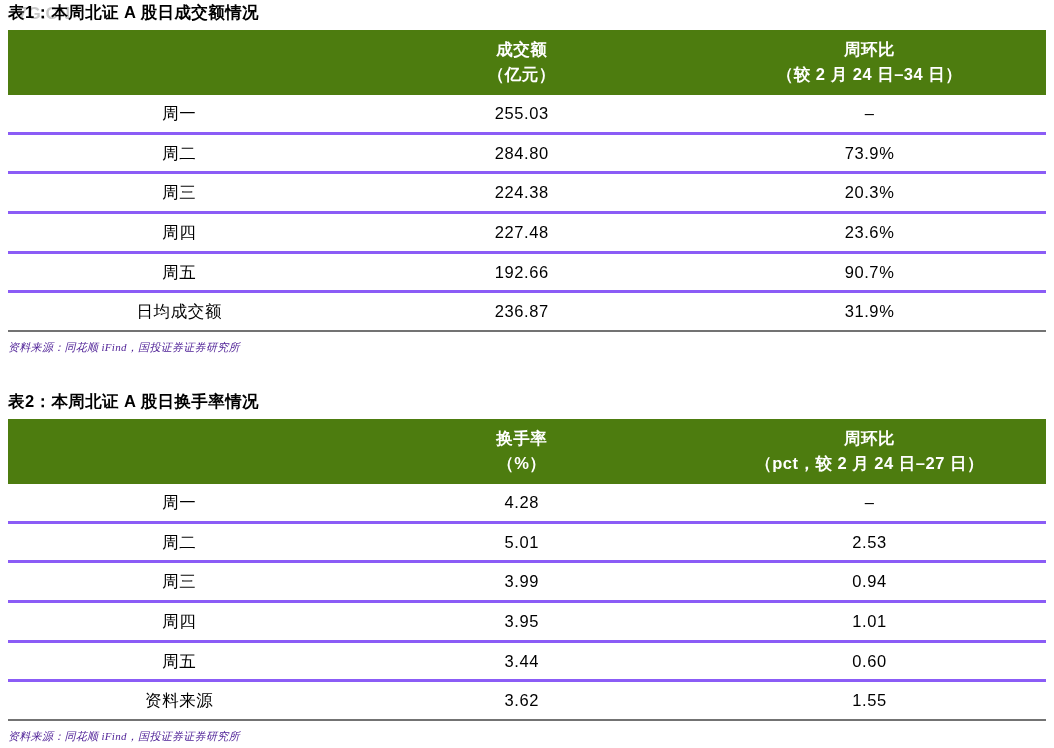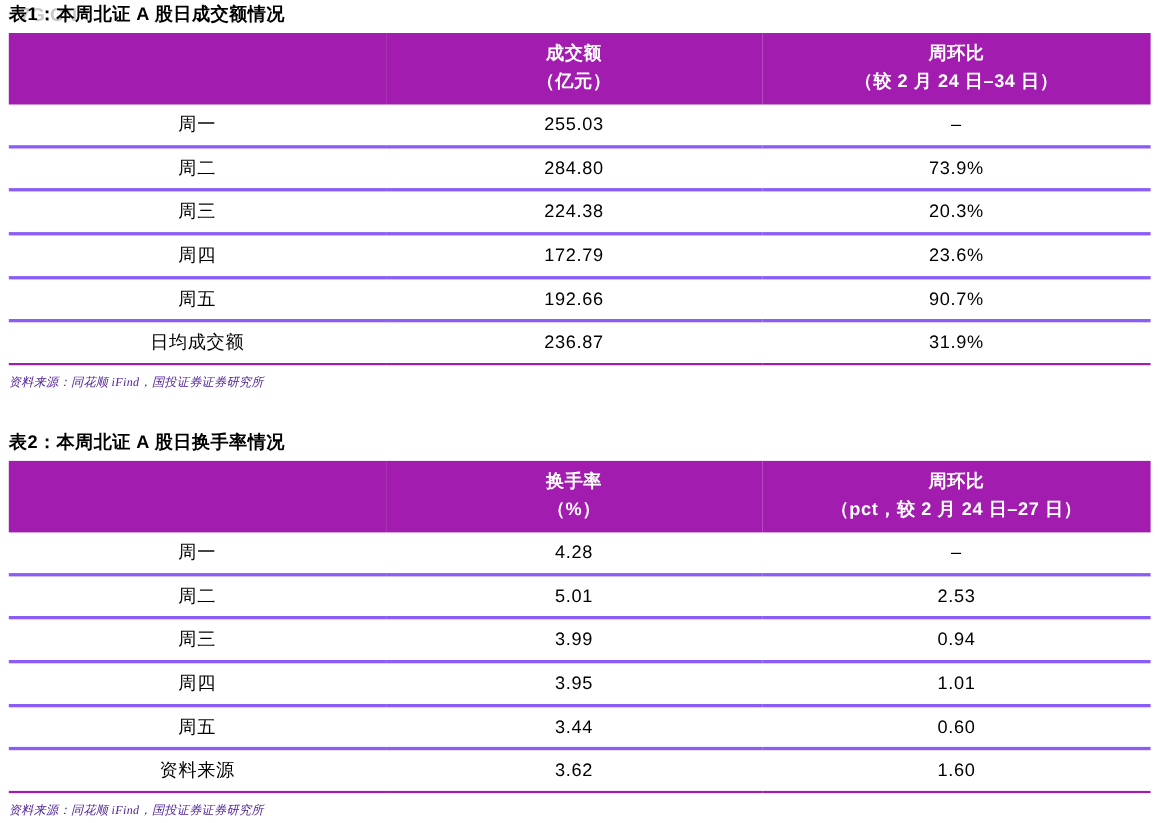--- a/index.html
+++ b/index.html
@@ -45,21 +45,21 @@
   .block-1 .tbl-title { padding-top: 2px; }
   .block-2 { margin-top: 36px; }
 
   table.dtable {
     border-collapse: collapse;
     width: 1038px;
     table-layout: fixed;
     font-size: 16px;
   }
   table.dtable thead th {
-    background: #a21caf;
+    background: #4d7c0f;
     color: #ffffff;
     font-weight: bold;
     font-size: 16.5px;
     padding: 0;
     border: none;
     vertical-align: middle;
     letter-spacing: 0.5px;
   }
   .head-cell {
     padding: 7px 4px 8px 4px;
@@ -70,21 +70,21 @@
   table.dtable tbody td {
     border-bottom: 3px solid #8b5cf6;
     padding: 8px 4px;
     text-align: center;
     font-size: 16.5px;
     line-height: 1.25;
     color: #000;
     letter-spacing: 0.6px;
   }
   table.dtable tbody tr:last-child td {
-    border-bottom: 2px solid #a21caf;
+    border-bottom: 2px solid #737373;
   }
   .col-day { width: 33%; }
   .col-val { width: 33%; }
   .col-chg { width: 34%; }
   .src {
     font-size: 11px;
     color: #4c1d95;
     font-style: italic;
     margin-top: 8px;
     letter-spacing: 0.3px;
@@ -140,21 +140,21 @@
           <td>284.80</td>
           <td>73.9%</td>
         </tr>
         <tr>
           <td>周三</td>
           <td>224.38</td>
           <td>20.3%</td>
         </tr>
         <tr>
           <td>周四</td>
-          <td>172.79</td>
+          <td>227.48</td>
           <td>23.6%</td>
         </tr>
         <tr>
           <td>周五</td>
           <td>192.66</td>
           <td>90.7%</td>
         </tr>
         <tr>
           <td>日均成交额</td>
           <td>236.87</td>
@@ -217,20 +217,20 @@
           <td>1.01</td>
         </tr>
         <tr>
           <td>周五</td>
           <td>3.44</td>
           <td>0.60</td>
         </tr>
         <tr>
           <td>资料来源</td>
           <td>3.62</td>
-          <td>1.60</td>
+          <td>1.55</td>
         </tr>
       </tbody>
     </table>
     <div class="src">资料来源：同花顺 iFind，国投证券证券研究所</div>
   </div>
 
 </div>
 
 </body></html>

